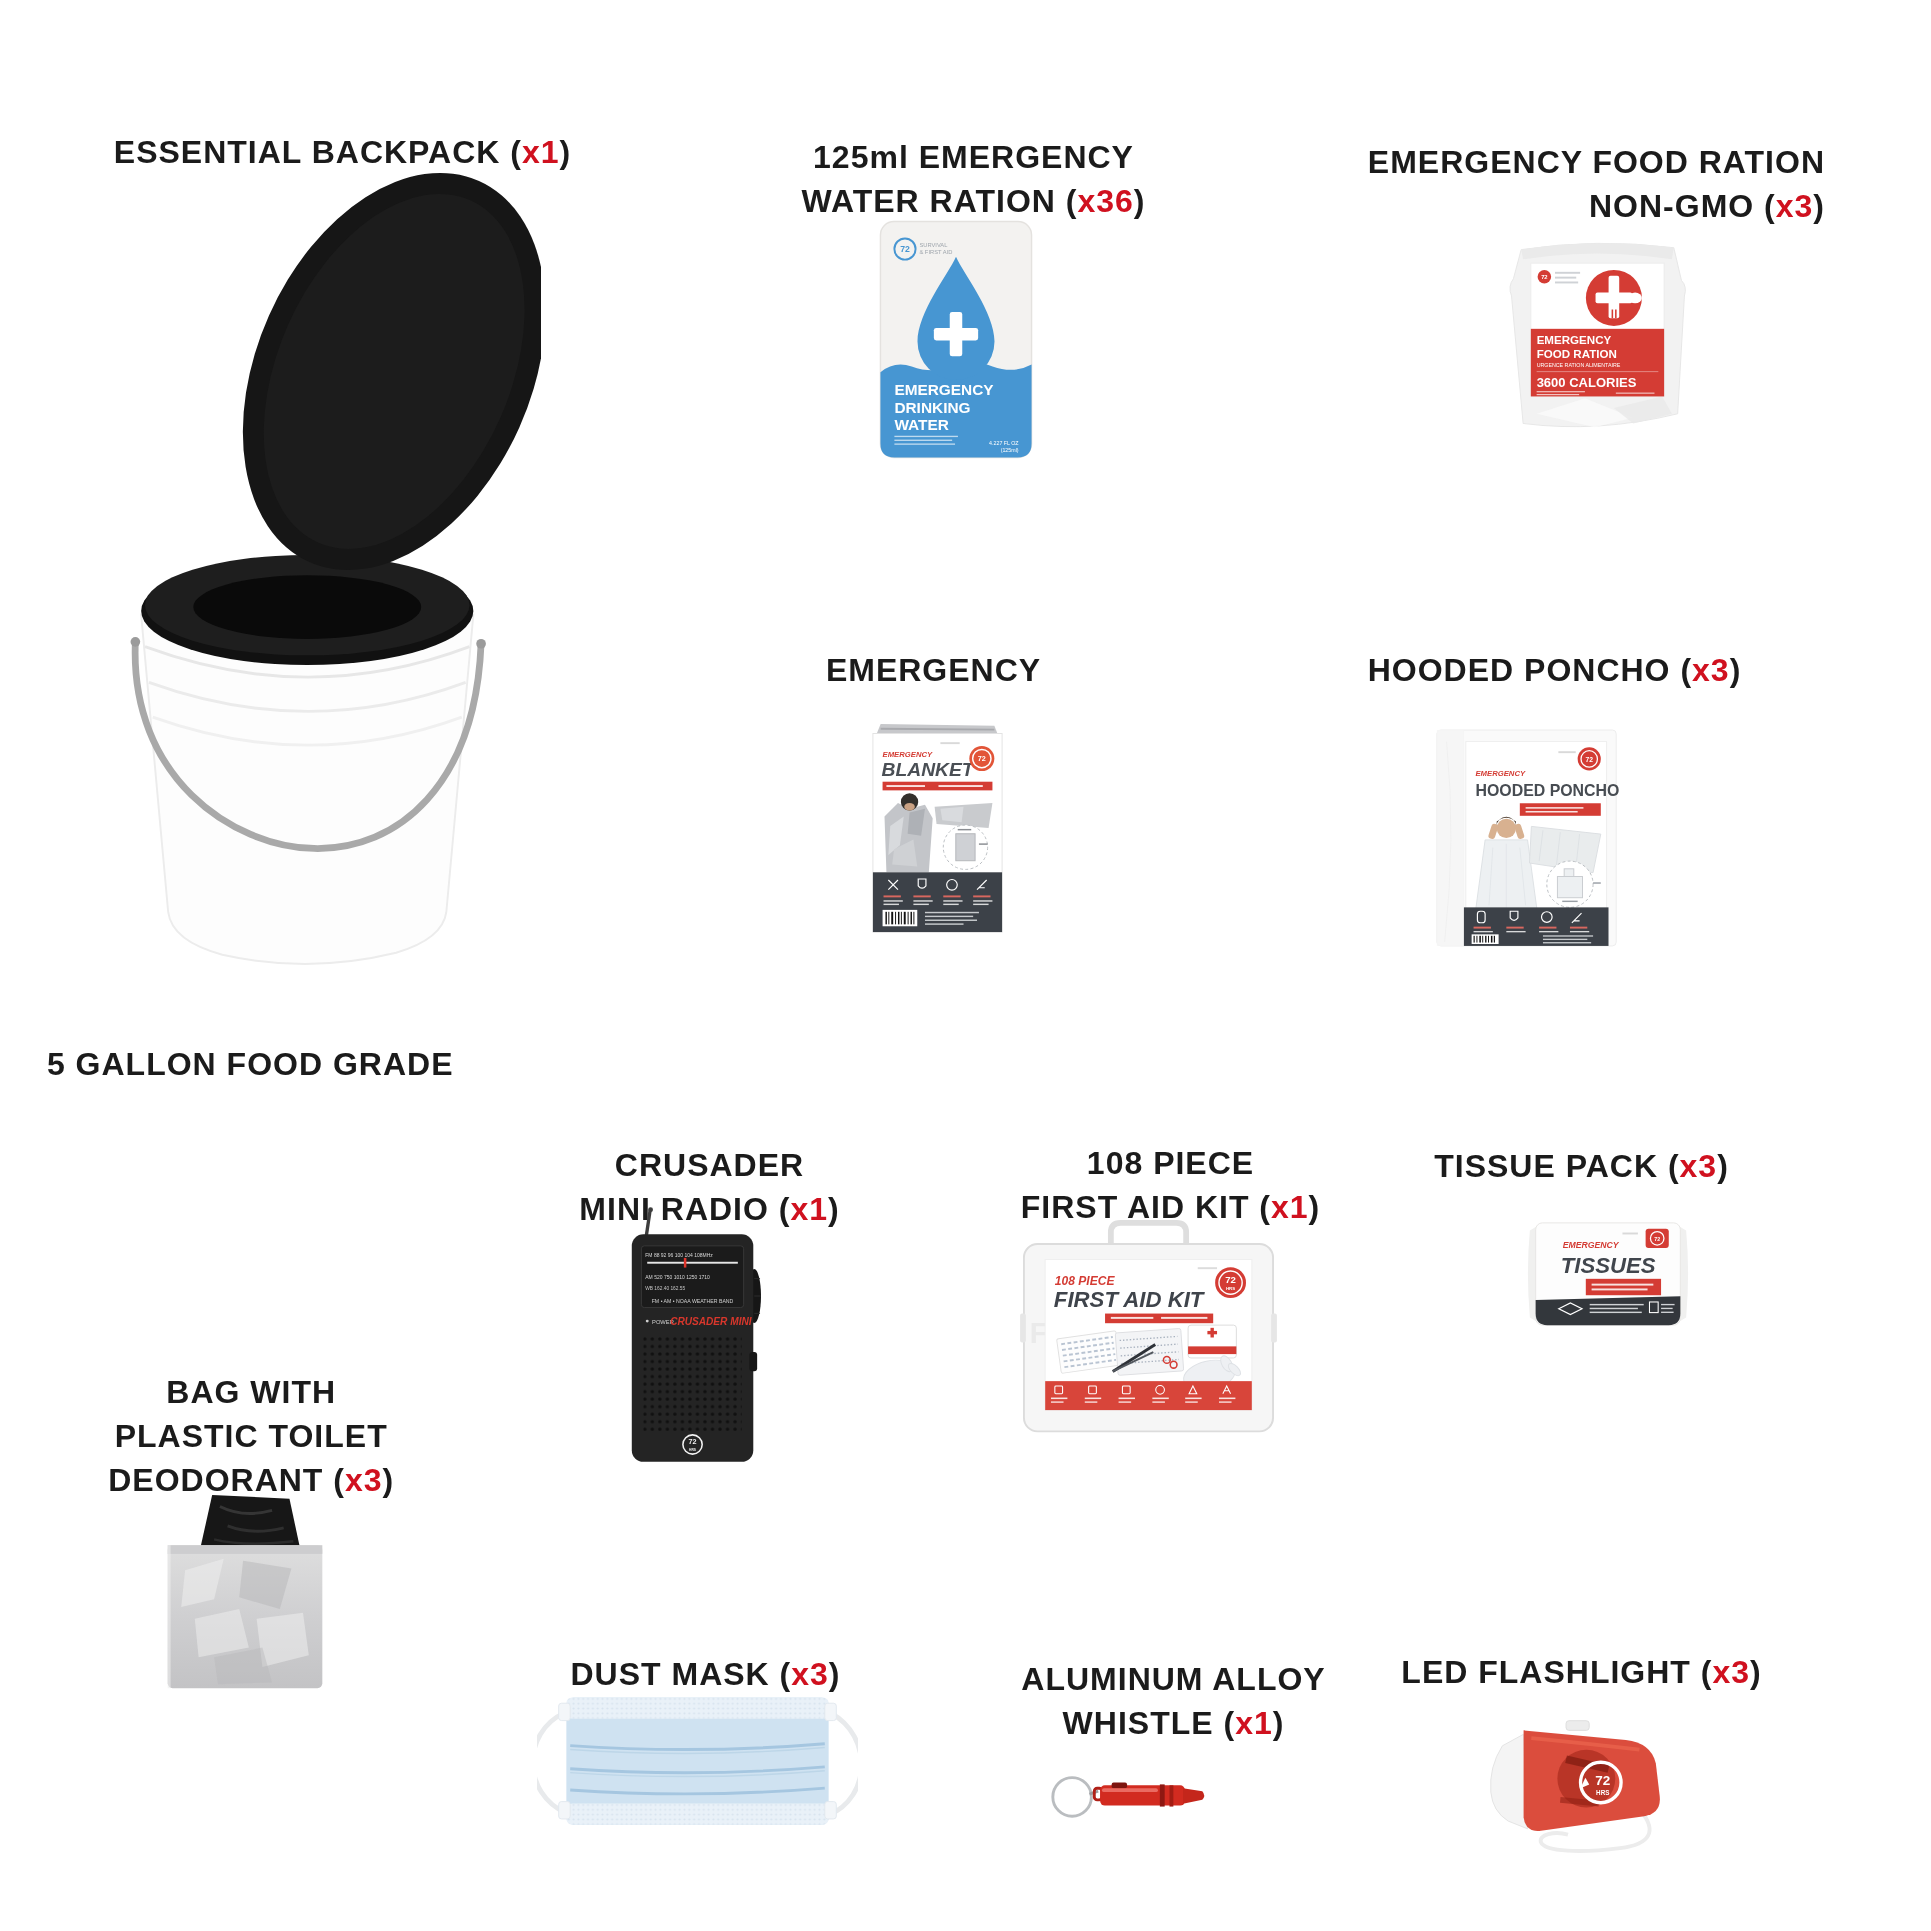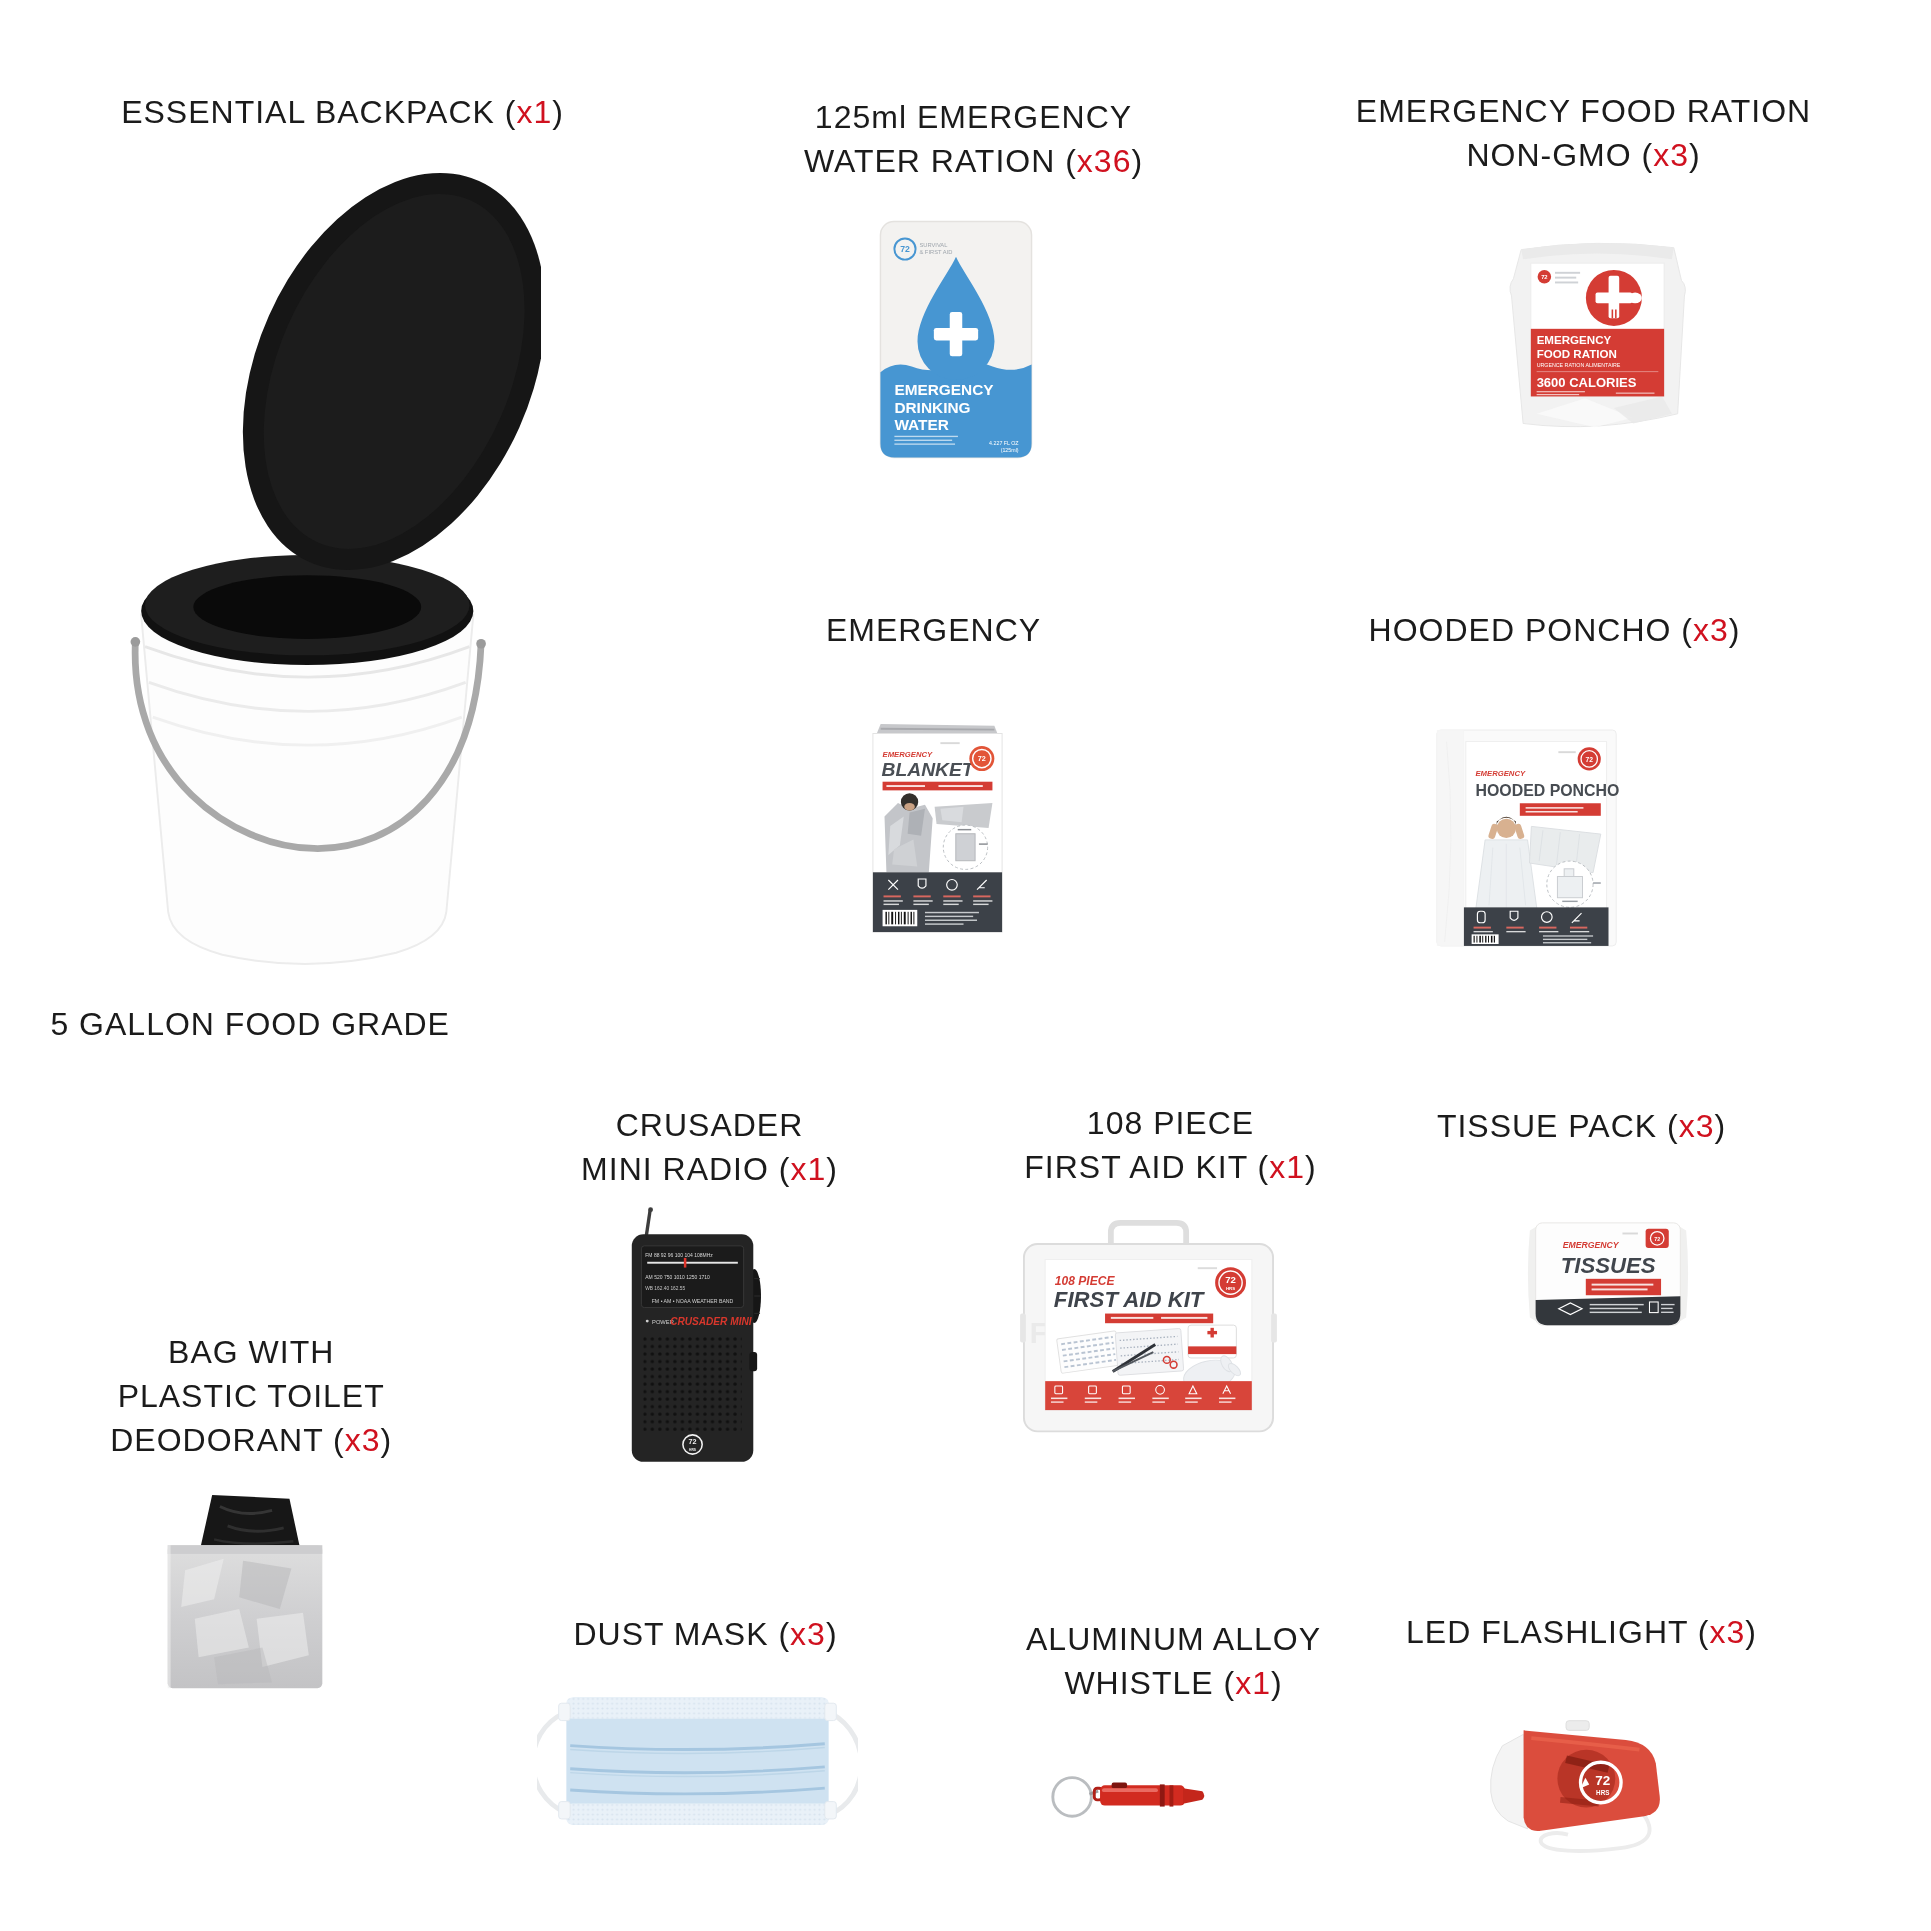--- a/index.html
+++ b/index.html
@@ -5,42 +5,42 @@
   :root{
     --accent:#d0111f;
     --title:#1b1b1b;
     --label-red:#d43c34;
     --blue:#4796d2;
     --band:#3c4148;
   }
   html,body{margin:0;padding:0;background:#fff;}
   .canvas{position:relative;width:1931px;height:1931px;background:#fff;overflow:hidden;
           font-family:"Liberation Sans",sans-serif;}
-  .title{position:absolute;text-align:center;font-weight:normal;font-size:32px;line-height:44px;
-         letter-spacing:1px;color:var(--title);white-space:nowrap;}
+  .title{position:absolute;text-align:center;font-weight:bold;font-size:32px;line-height:44px;
+         letter-spacing:1px;color:var(--title);white-space:nowrap;margin-top:40px;}
   .qty{color:var(--accent);}
   .art{position:absolute;}
   svg{display:block;}
   svg text{font-family:"Liberation Sans",sans-serif;}
 </style>
 </head>
 <body>
 
 <div class="canvas">
 
   <div class="title" style="left:53px;top:90px;width:579px;">
     <div><span>ESSENTIAL BACKPACK (</span><span class="qty">x1</span><span>)</span></div>
   </div>
 
   <div class="title" style="left:732px;top:95px;width:483px;">
     <div><span>125ml EMERGENCY</span></div>
     <div><span>WATER RATION (</span><span class="qty">x36</span><span>)</span></div>
   </div>
 
-  <div class="title" style="left:1342px;top:89px;width:483px;">
+  <div class="title" style="left:1342px;top:100px;width:483px;text-align:right;">
     <div><span>EMERGENCY FOOD RATION</span></div>
     <div><span>NON-GMO (</span><span class="qty">x3</span><span>)</span></div>
   </div>
 
   <div class="title" style="left:692px;top:608px;width:483px;">
     <div><span>EMERGENCY</span></div>
   </div>
 
   <div class="title" style="left:1313px;top:608px;width:483px;">
     <div><span>HOODED PONCHO (</span><span class="qty">x3</span><span>)</span></div>

